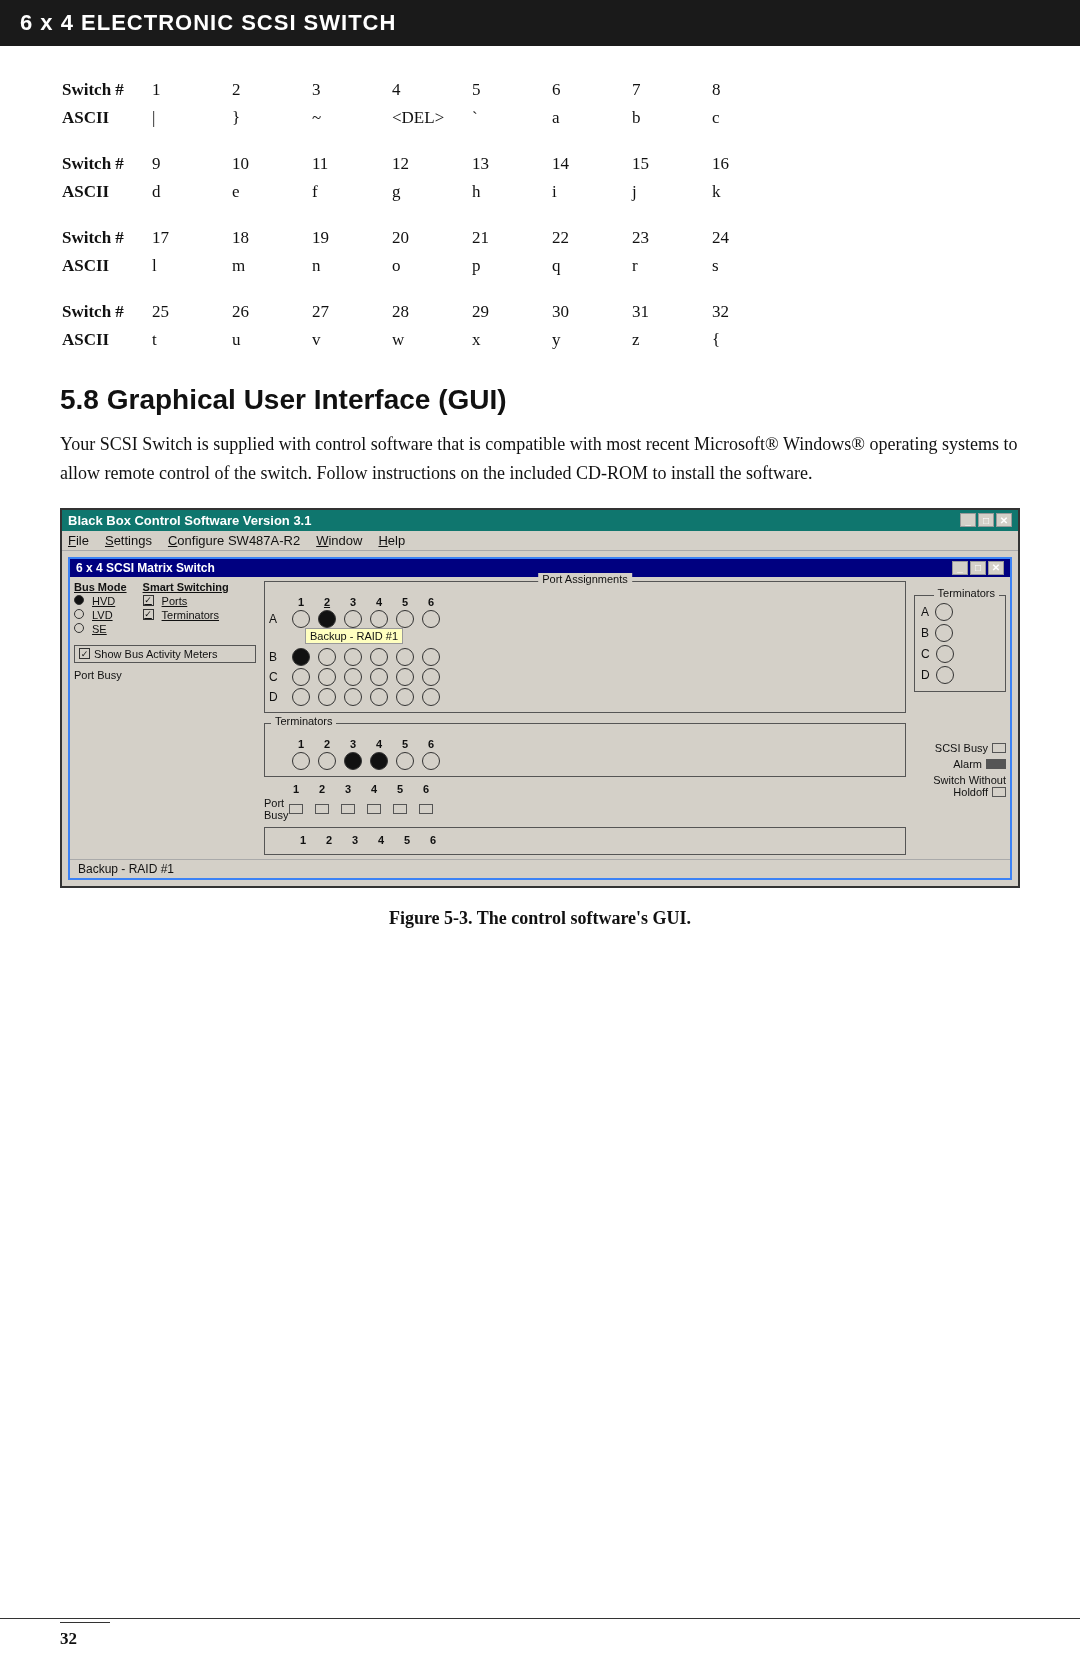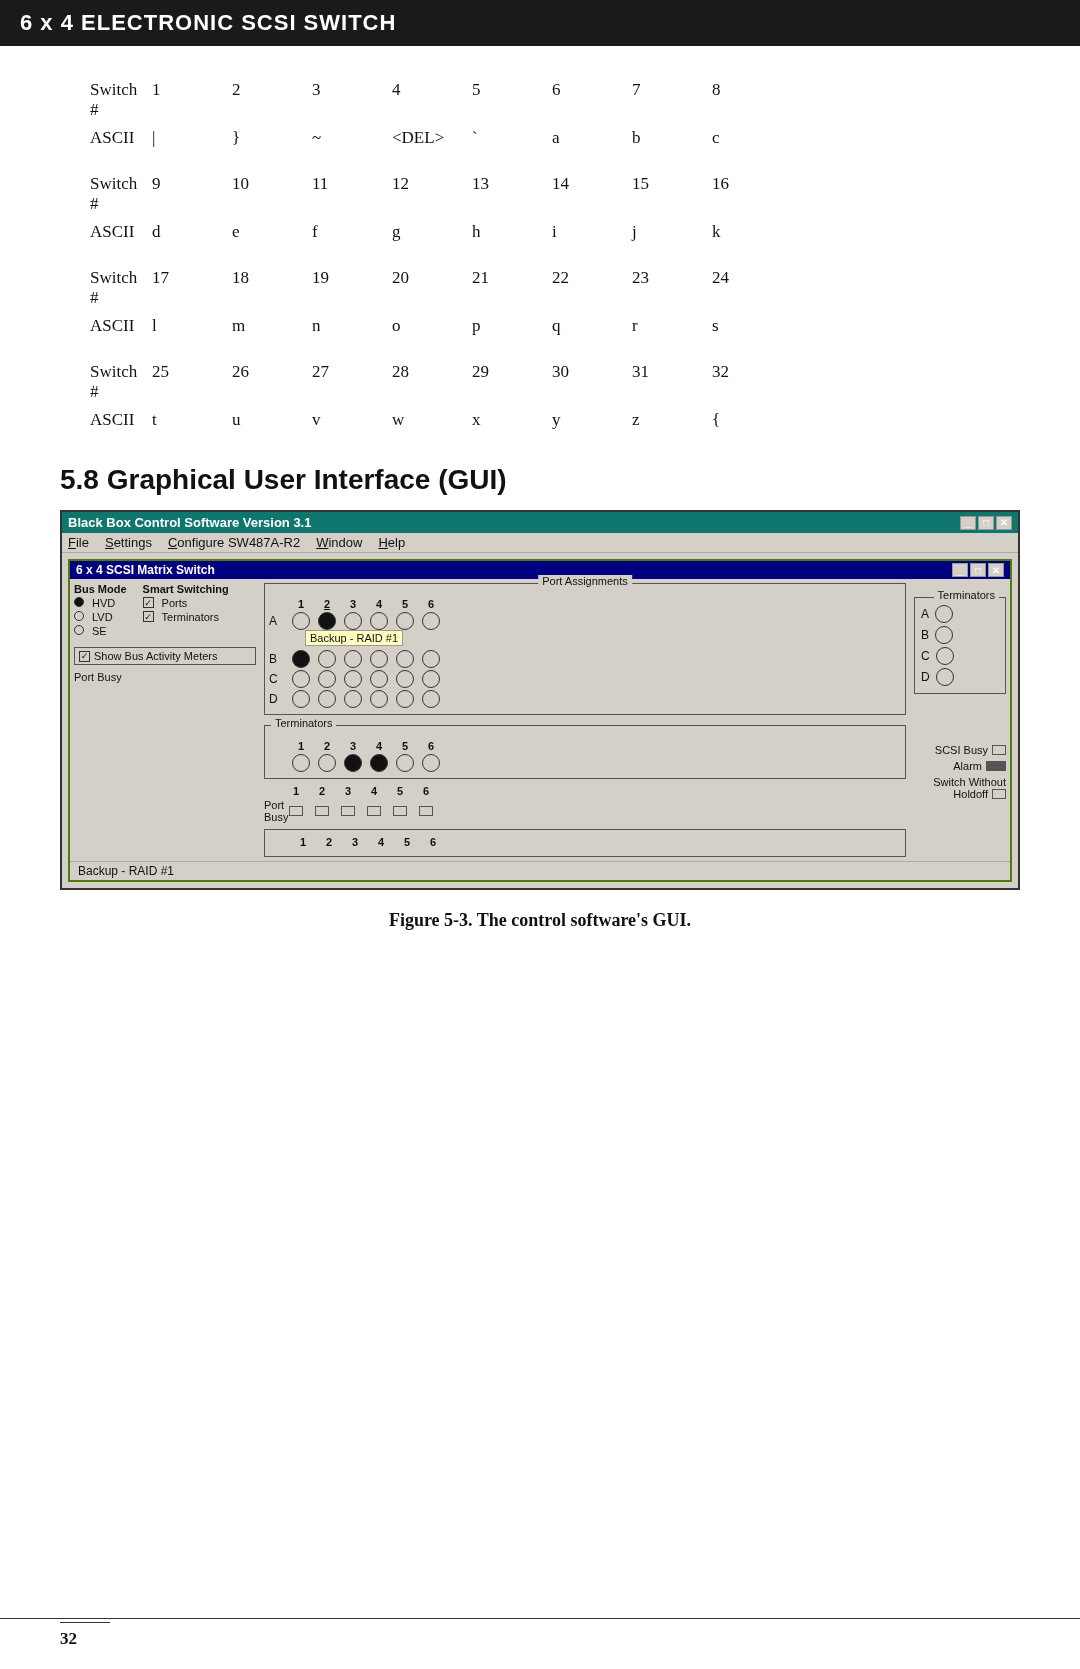--- a/index.html
+++ b/index.html
@@ -49,24 +49,23 @@
       display: grid;
       grid-template-columns: 90px repeat(8, 80px);
       row-gap: 0;
       margin-bottom: 18px;
     }
     .ascii-grid .cell {
       padding: 4px 2px;
       font-size: 17px;
     }
     .ascii-grid .label-cell {
-      font-weight: normal;
+      font-weight: bold;
       font-size: 17px;
       padding: 4px 2px;
-      margin-left: 28px;
     }
 
     
     .section-58 {
       margin-bottom: 24px;
     }
     .section-58 h2 {
       font-size: 28px;
       font-weight: bold;
       font-family: Arial, sans-serif;
@@ -121,21 +120,21 @@
       gap: 16px;
     }
     .gui-menubar span {
       cursor: pointer;
     }
     .gui-menubar span u {
       text-decoration: underline;
     }
     
     .gui-inner-window {
-      border: 2px solid #4d7c0f;
+      border: 2px solid #3b82f6;
       background: #d4d0c8;
       margin: 6px;
     }
     .gui-inner-titlebar {
       background: #000080;
       color: #fff;
       padding: 2px 6px;
       display: flex;
       justify-content: space-between;
       align-items: center;
@@ -448,20 +447,21 @@
       <span class="cell">w</span>
       <span class="cell">x</span>
       <span class="cell">y</span>
       <span class="cell">z</span>
       <span class="cell">{</span>
     </div>
   </div>
 
   <div class="section-58">
     <h2>5.8 Graphical User Interface (GUI)</h2>
+    <p>Your SCSI Switch is supplied with control software that is compatible with most recent Microsoft® Windows® operating systems to allow remote control of the switch. Follow instructions on the included CD-ROM to install the software.</p>
 
     <div class="gui-window">
 
       <div class="gui-titlebar">
         <span>Black Box Control Software Version 3.1</span>
         <div class="gui-titlebar-buttons">
           <div class="gui-titlebar-btn">_</div>
           <div class="gui-titlebar-btn">□</div>
           <div class="gui-titlebar-btn">✕</div>
         </div>
@@ -483,21 +483,21 @@
             <div class="gui-titlebar-btn">□</div>
             <div class="gui-titlebar-btn">✕</div>
           </div>
         </div>
 
         <div class="gui-columns">
 
           <div class="left-controls">
 
             <div class="bus-mode-section" style="margin-bottom:8px;">
-              <div style="display:flex; gap:16px; align-items:flex-start;">
+              <div style="display:flex; gap:16px; align-items:flex-start;text-decoration:underline;">
                 <div>
                   <div class="bus-mode-title">Bus Mode</div>
                   <div class="radio-row" style="margin:2px 0;">
                     <span class="radio-filled"></span>
                     <span>HVD</span>
                   </div>
                   <div class="radio-row" style="margin:2px 0;">
                     <span class="radio-empty"></span>
                     <span>LVD</span>
                   </div>

